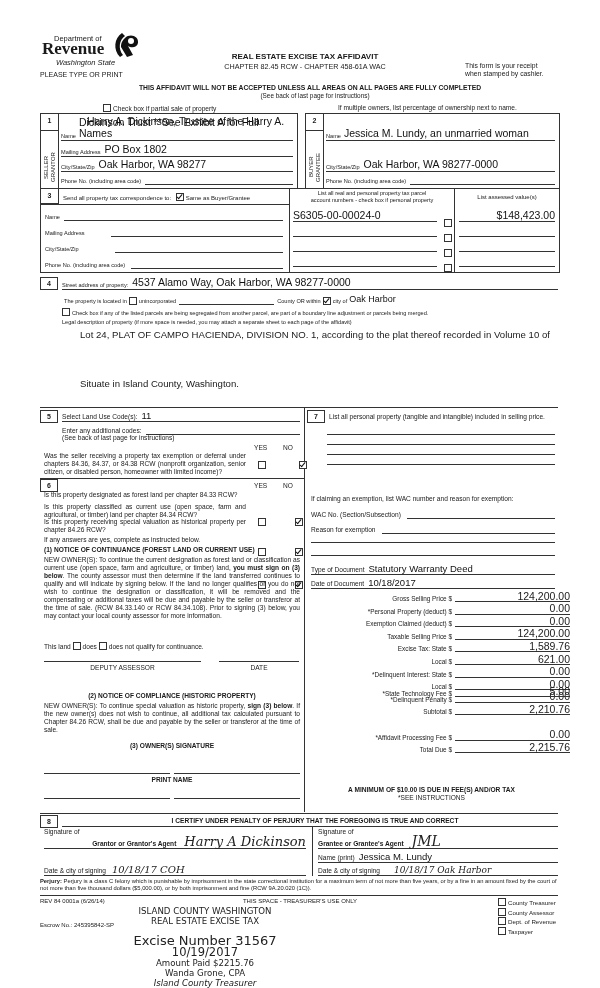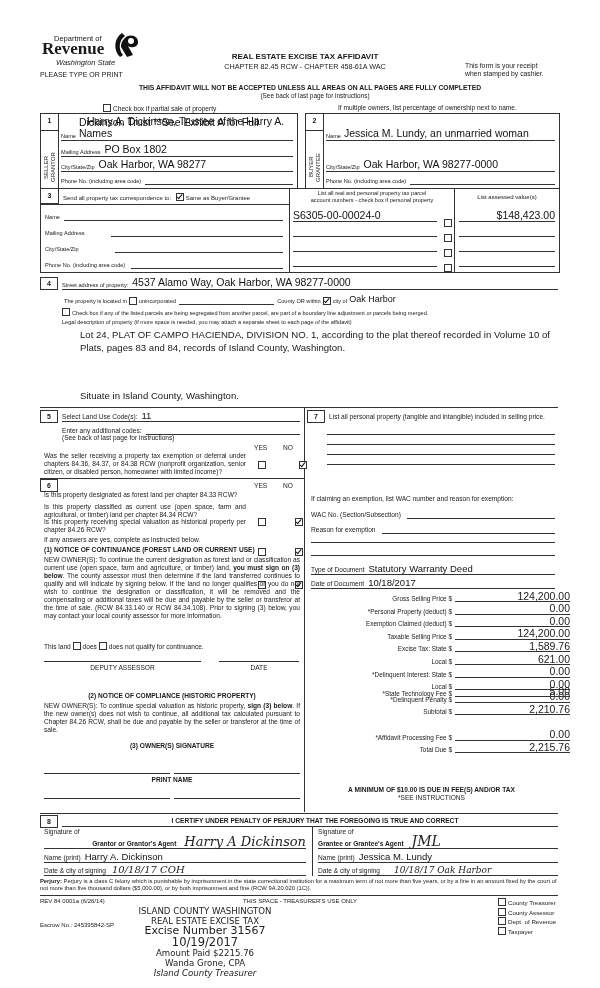--- a/index.html
+++ b/index.html
@@ -156,21 +156,20 @@
     <span class="cb on"></span>
     <span class="tiny" style="margin-right:2px;">city of</span>
     <span class="fill" style="font-size:9px;">Oak Harbor</span>
   </div>
   <div class="abs tiny" style="left:22px;top:34px;width:496px;">
     <span class="cb"></span><span>Check box if any of the listed parcels are being segregated from another parcel, are part of a boundary line adjustment or parcels being merged.</span>
   </div>
   <div class="abs tiny" style="left:22px;top:45px;">Legal description of property (if more space is needed, you may attach a separate sheet to each page of the affidavit)</div>
   <div class="abs" style="left:40px;top:55px;width:476px;font-size:9.6px;line-height:12.5px;">
     <div style="white-space:nowrap;">Lot 24, PLAT OF CAMPO HACIENDA, DIVISION NO. 1, according to the plat thereof recorded in Volume 10 of</div>
-    <div>Plats, pages 83 and 84, records of Island County, Washington.</div>
     <div style="margin-top:36px;">Situate in Island County, Washington.</div>
   </div>
 </div>
 
 <div class="abs" style="left:40px;top:407px;width:264px;height:404px;border-right:1px solid #333;border-top:1px solid #333;">
   
   <span class="abs num" style="left:0;top:2px;">5</span>
   <div class="abs row ul" style="left:22px;top:1px;width:238px;height:12px;">
     <span class="sm" style="margin-right:4px;">Select Land Use Code(s):</span>
     <span class="fill" style="font-size:9.5px;">11</span>
@@ -308,24 +307,20 @@
 <div class="abs" style="left:40px;top:813px;width:518px;height:62px;border-top:1px solid #333;">
   <span class="abs num" style="left:0;top:1px;">8</span>
   <div class="abs b center" style="left:60px;top:3px;width:430px;font-size:6.6px;">I CERTIFY UNDER PENALTY OF PERJURY THAT THE FOREGOING IS TRUE AND CORRECT</div>
   <div class="abs" style="left:22px;top:12px;width:496px;border-top:1px solid #333;"></div>
 
   <div class="abs sm" style="left:4px;top:14px;">Signature of</div>
   <div class="abs row ul" style="left:4px;top:22px;width:262px;height:12px;justify-content:flex-end;">
     <span class="sm b" style="margin-right:8px;white-space:nowrap;">Grantor or Grantor's Agent</span>
     <span class="sig" style="font-size:13px;line-height:1;">Harry A Dickinson</span>
   </div>
-  <div class="abs row ul" style="left:4px;top:36px;width:262px;height:12px;">
-    <span class="sm" style="margin-right:4px;">Name (print)</span>
-    <span class="fill" style="font-size:9.5px;">Harry A. Dickinson</span>
-  </div>
   <div class="abs row ul" style="left:4px;top:49px;width:262px;height:12px;">
     <span class="sm" style="margin-right:6px;">Date &amp; city of signing</span>
     <span class="sig" style="font-size:10px;">10/18/17  COH</span>
   </div>
 
   <div class="abs" style="left:272px;top:12px;height:50px;border-left:1px solid #333;"></div>
   <div class="abs sm" style="left:278px;top:14px;">Signature of</div>
   <div class="abs row ul" style="left:278px;top:22px;width:240px;height:12px;">
     <span class="sm b" style="margin-right:8px;white-space:nowrap;">Grantee or Grantee's Agent</span>
     <span class="sig" style="font-size:14px;line-height:1;">JML</span>
@@ -352,18 +347,18 @@
 <div id="copy-list" class="abs" style="left:498px;top:898px;">
     <div class="tiny" style="font-size: 6.2px; line-height: 8.6px;"><span class="cb"></span><span>County Treasurer</span></div>
     <div class="tiny" style="font-size: 6.2px; line-height: 8.6px;"><span class="cb"></span><span>County Assessor</span></div>
     <div class="tiny" style="font-size: 6.2px; line-height: 8.6px;"><span class="cb"></span><span>Dept. of Revenue</span></div>
     <div class="tiny" style="font-size: 6.2px; line-height: 8.6px;"><span class="cb"></span><span>Taxpayer</span></div>
   </div>
 
 <div class="abs stamp" style="left:130px;top:906px;width:150px;">
   <div style="font-size:8.6px;line-height:10px;">ISLAND COUNTY WASHINGTON</div>
   <div style="font-size:8.6px;line-height:10px;">REAL ESTATE EXCISE TAX</div>
-  <div style="font-size:11px;line-height:10px;">Excise Number 31567</div>
+  <div style="font-size:13px;line-height:10px;margin-top:10px;">Excise Number 31567</div>
   <div style="font-size:11.5px;line-height:12px;">10/19/2017</div>
   <div style="font-size:8.6px;line-height:10px;">Amount Paid $2215.76</div>
   <div style="font-size:8.6px;line-height:10px;">Wanda Grone, CPA</div>
   <div style="font-size:8.6px;line-height:10px;font-style:italic;">Island County Treasurer</div>
 </div>
 
 </body></html>

